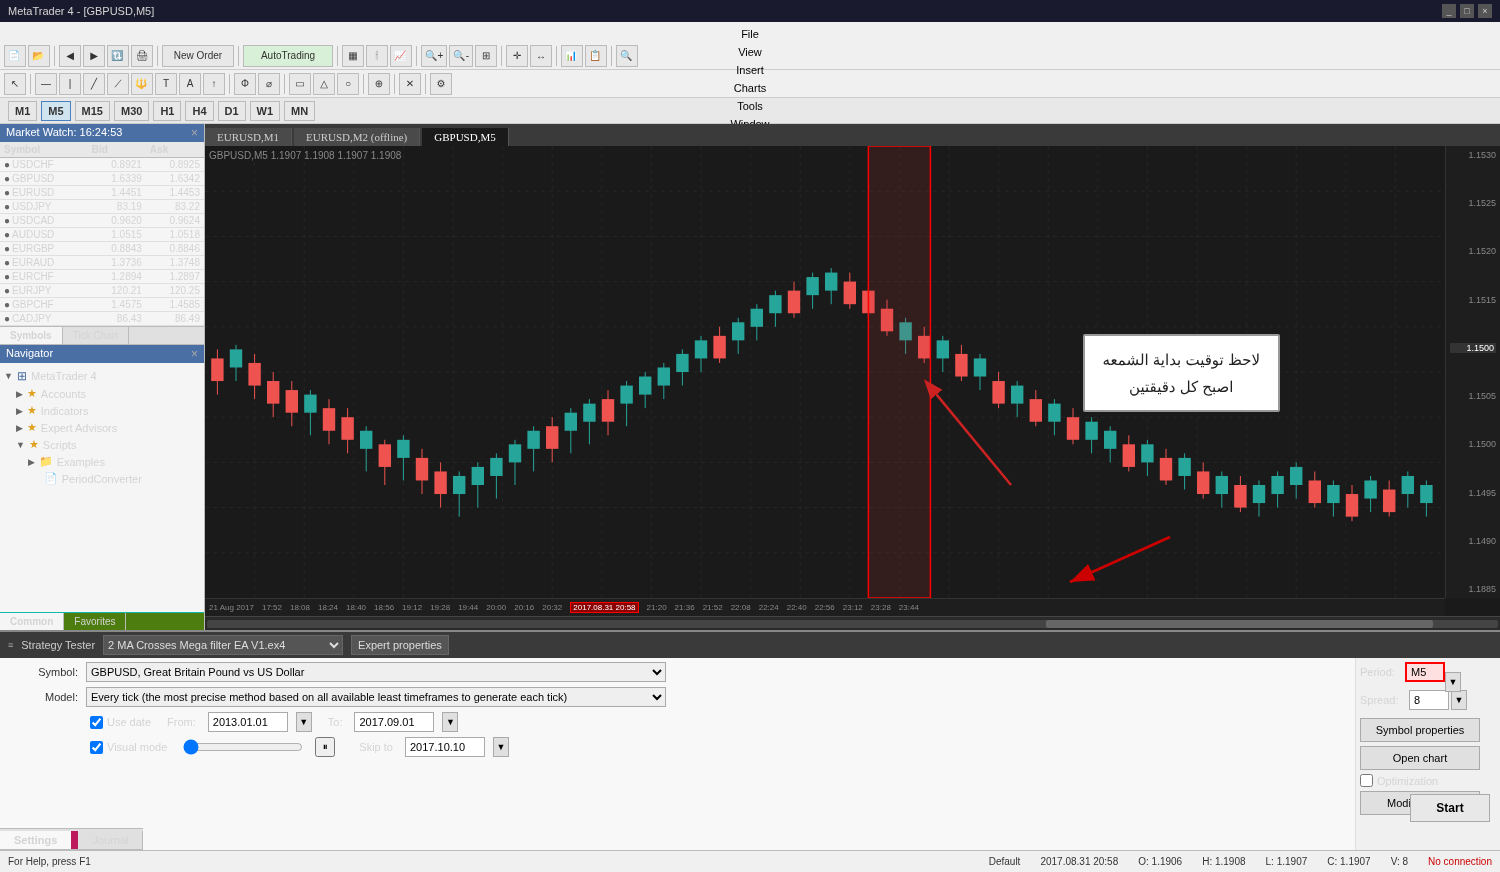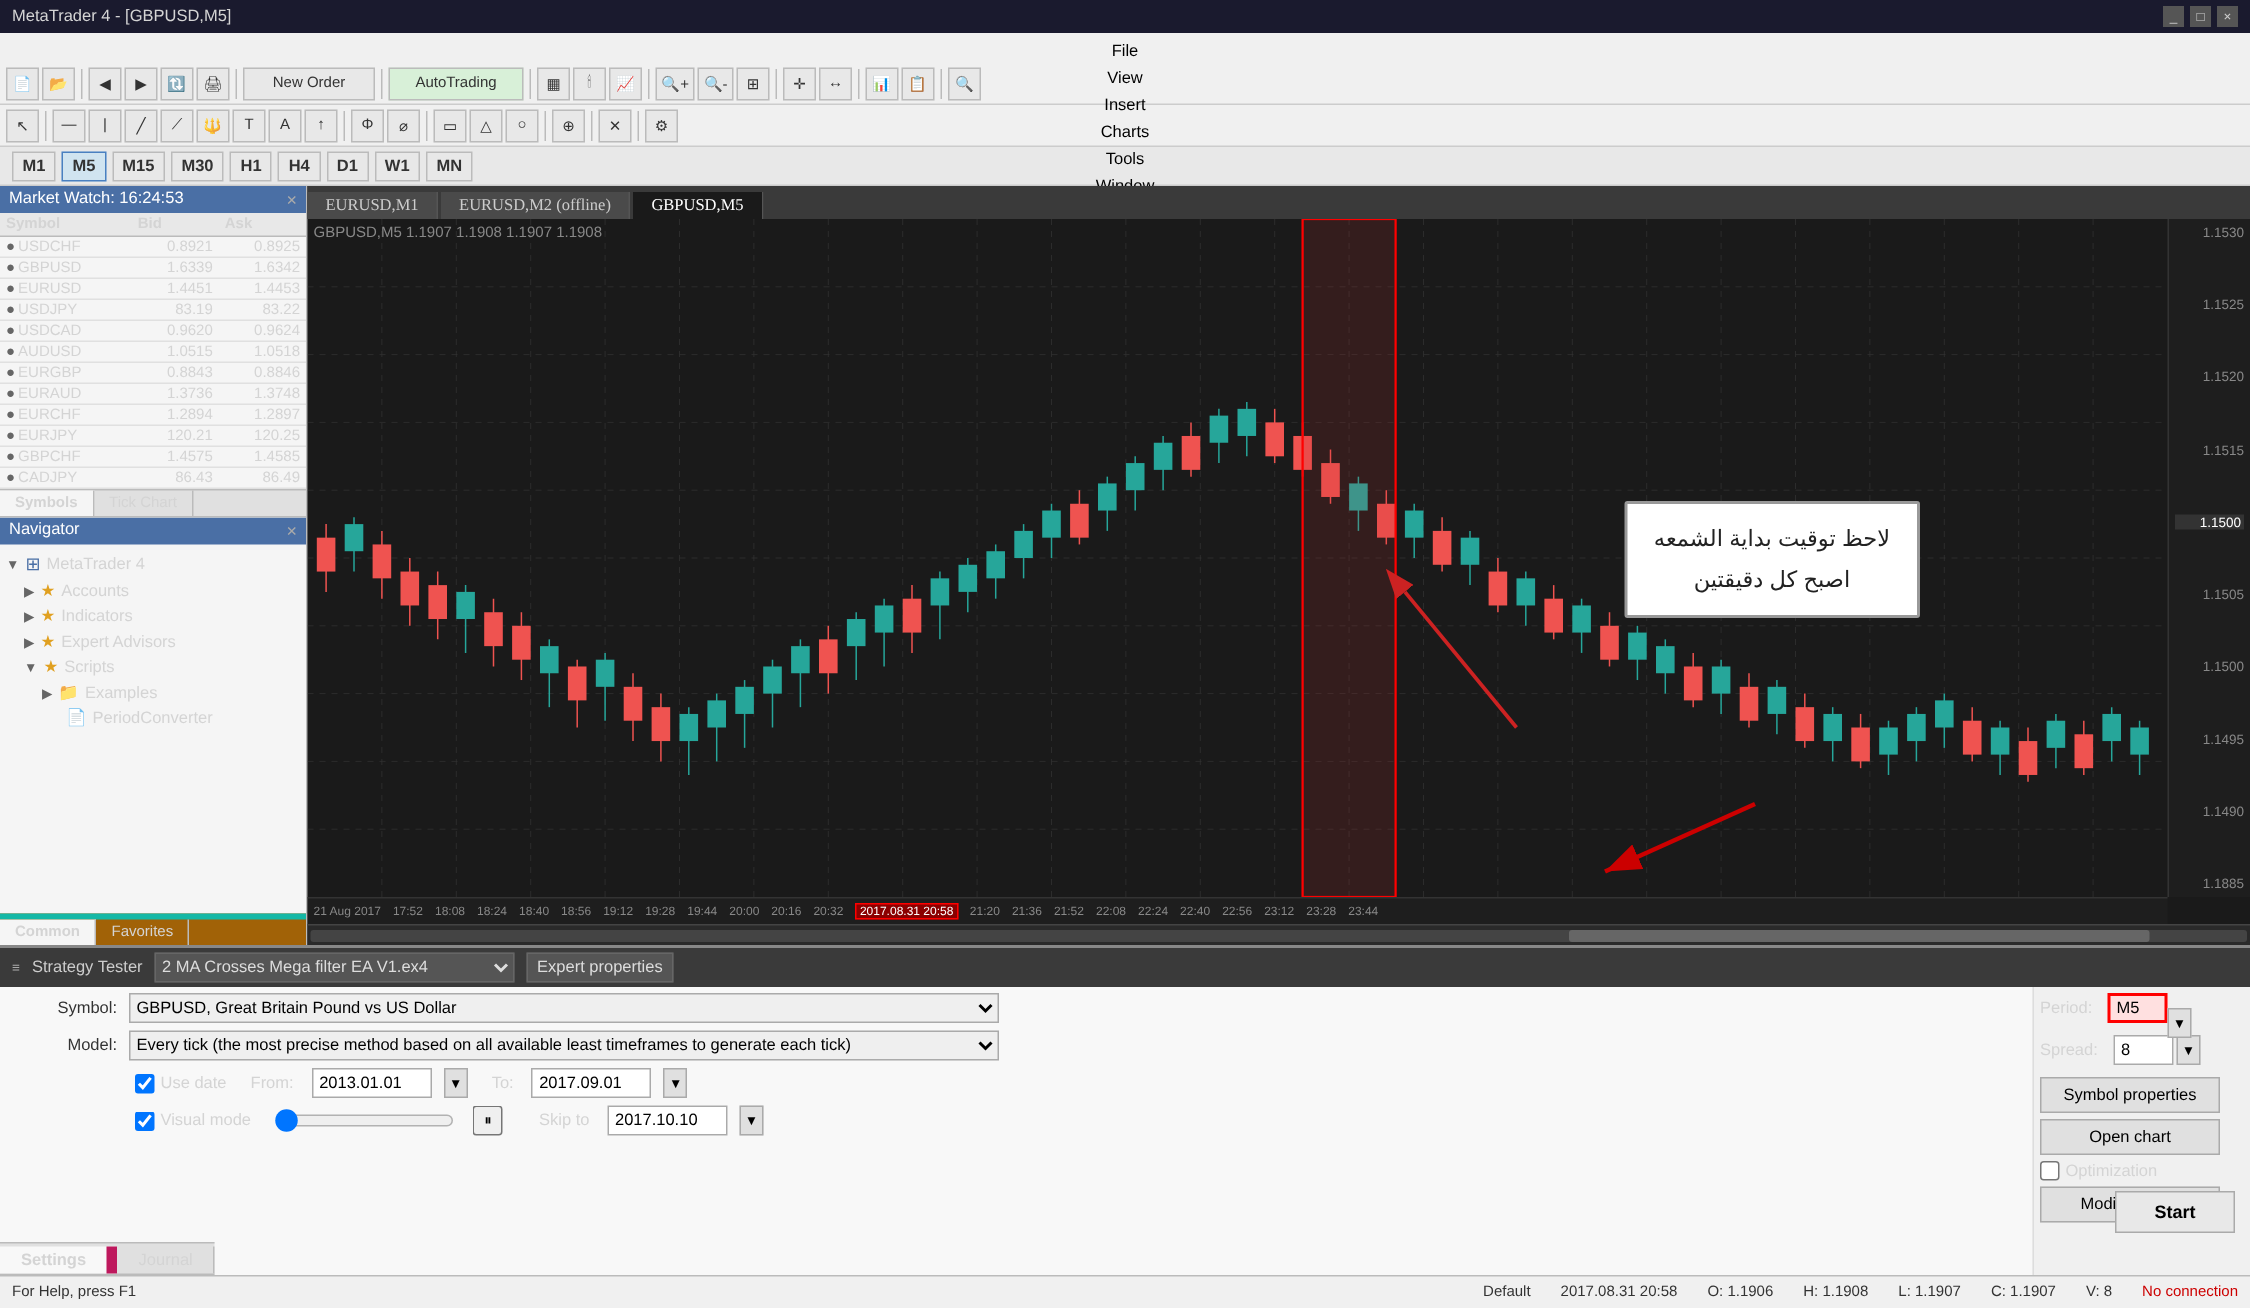--- a/index.html
+++ b/index.html
@@ -44,21 +44,21 @@
     #mw-tabs .tab.active { background: #f5f5f5; font-weight: bold; }
 
     #navigator { flex: 1; overflow: hidden; display: flex; flex-direction: column; }
     #navigator-header { background: #4a6fa5; color: white; padding: 2px 6px; font-size: 11px; display: flex; justify-content: space-between; }
     #navigator-tree { flex: 1; overflow-y: auto; padding: 4px 0; }
     .tree-item { padding: 2px 4px; cursor: pointer; display: flex; align-items: center; gap: 4px; }
     .tree-expand { font-size: 9px; color: #666; cursor: pointer; }
     .tree-indent1 { padding-left: 16px; }
     .tree-indent2 { padding-left: 28px; }
     
-    #nav-tabs { display: flex; background: #a16207; border-top: 4px solid #14b8a6; }
+    #nav-tabs { display: flex; background: #4d7c0f; border-top: 1px solid #14b8a6; }
     #nav-tabs .tab { padding: 3px 10px; font-size: 10px; cursor: pointer; border-right: 1px solid #bbb; }
     #nav-tabs .tab.active { background: #f5f5f5; font-weight: bold; }
 
     
     #chart-area { flex: 1; background: #1a1a1a; display: flex; flex-direction: column; position: relative; }
     
     #chart-tabs { display: flex; background: #3a3a3a; height: 22px; align-items: flex-end; font-family: Liberation Serif, serif; }
     .chart-tab { padding: 3px 12px; font-size: 11px; background: #4a4a4a; color: #ccc; cursor: pointer; border-right: 1px solid #555; margin-right: 2px; }
     .chart-tab.active { background: #1a1a1a; color: #fff; }
     
@@ -132,21 +132,21 @@
 
 <div id="toolbar1">
   <button class="tb-btn">📄</button>
   <button class="tb-btn">📂</button>
   <div class="tb-separator"></div>
   <button class="tb-btn">◀</button>
   <button class="tb-btn">▶</button>
   <button class="tb-btn">🔃</button>
   <button class="tb-btn">🖨</button>
   <div class="tb-separator"></div>
-  <button class="tb-btn" style="width:88px;">
+  <button class="tb-btn" style="width:72px;">
     <span>New Order</span>
   </button>
   <div class="tb-separator"></div>
   <button class="tb-btn" style="width:90px; background:#d8f0d8;">
     <span>AutoTrading</span>
   </button>
   <div class="tb-separator"></div>
   <button class="tb-btn">▦</button>
   <button class="tb-btn">🕯</button>
   <button class="tb-btn">📈</button>

